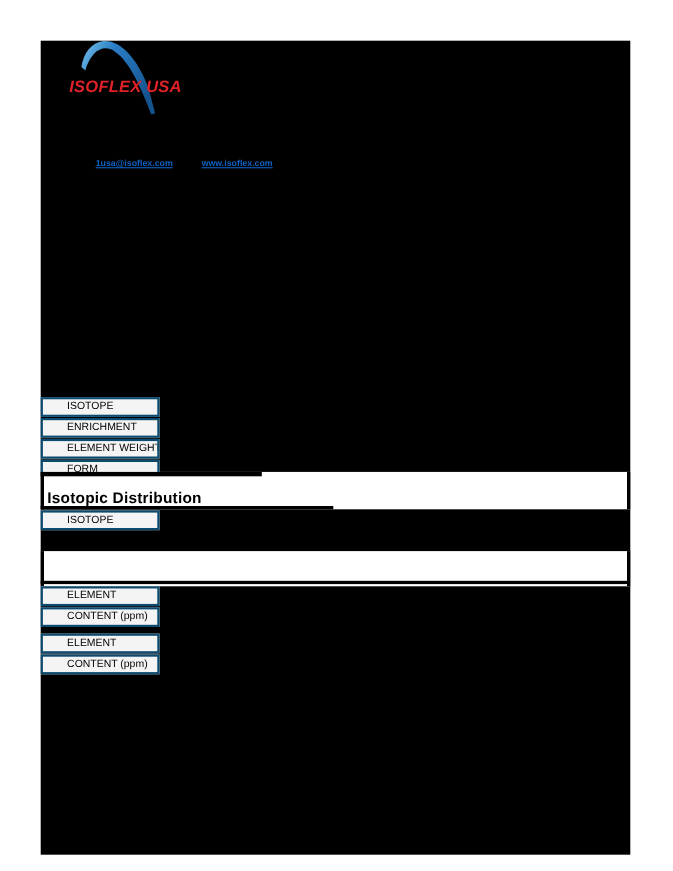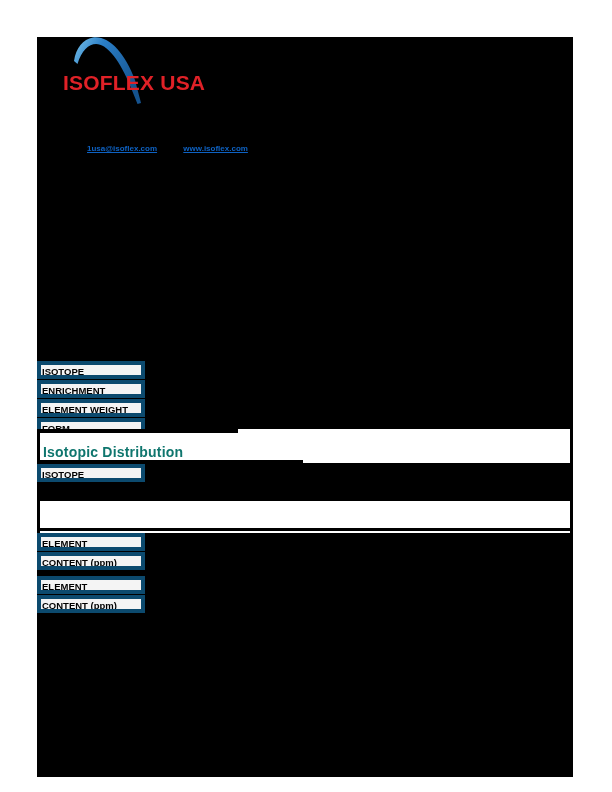--- a/index.html
+++ b/index.html
@@ -9,21 +9,21 @@
     font-family:"Liberation Sans","DejaVu Sans",sans-serif;
   }
   .redaction{
     position:absolute;left:37px;top:37px;width:536px;height:740px;
     background:#000000;
   }
   
   .swoosh{position:absolute;left:68px;top:35px;width:85px;height:70px;}
   .brand{
     position:absolute;left:63px;top:71px;width:220px;
-    font-size:21px;font-weight:bold;
+    font-size:15px;font-weight:bold;font-style:italic;
     letter-spacing:0.2px;color:#e02127;white-space:nowrap;
   }
   .tagline{
     position:absolute;left:66px;top:99px;width:220px;
     font-size:7.2px;font-style:italic;font-weight:500;
     color:#1c75bd;white-space:nowrap;letter-spacing:0.1px;
   }
   .contact-line{
     position:absolute;left:87px;top:144px;width:260px;
     font-size:8px;font-weight:bold;white-space:nowrap;
@@ -36,30 +36,30 @@
   .band{
     position:absolute;left:37px;width:536px;background:#ffffff;
     border-left:3px solid #000;border-right:3px solid #000;
     box-sizing:border-box;
   }
   .band-notch{
     position:absolute;left:37px;top:429px;width:201px;height:4px;background:#000;
   }
   .section-title{
     position:absolute;left:43px;
-    font-size:14px;font-weight:bold;color:#0f766e;white-space:nowrap;
+    font-size:14px;font-weight:bold;color:#000000;white-space:nowrap;
     letter-spacing:0.2px;
   }
   .rule{position:absolute;background:#000;height:3px;}
   
   .cell{
     position:absolute;left:37px;width:108px;height:18px;
-    background:#f4f4f4;border:4px solid #0c4a6e;box-sizing:border-box;
-    font-size:9.5px;font-weight:bold;color:#000;
-    line-height:13px;padding-left:1px;white-space:nowrap;overflow:hidden;
+    background:#f4f4f4;border:2px solid #0c4a6e;box-sizing:border-box;
+    font-size:9.5px;font-weight:normal;color:#000;
+    line-height:13px;padding-left:22px;white-space:nowrap;overflow:hidden;
   }
 </style>
 </head>
 <body>
 
 <div class="page">
 
   <div class="redaction"></div>
 
   <svg class="swoosh" viewBox="0 0 85 70" xmlns="http://www.w3.org/2000/svg">

